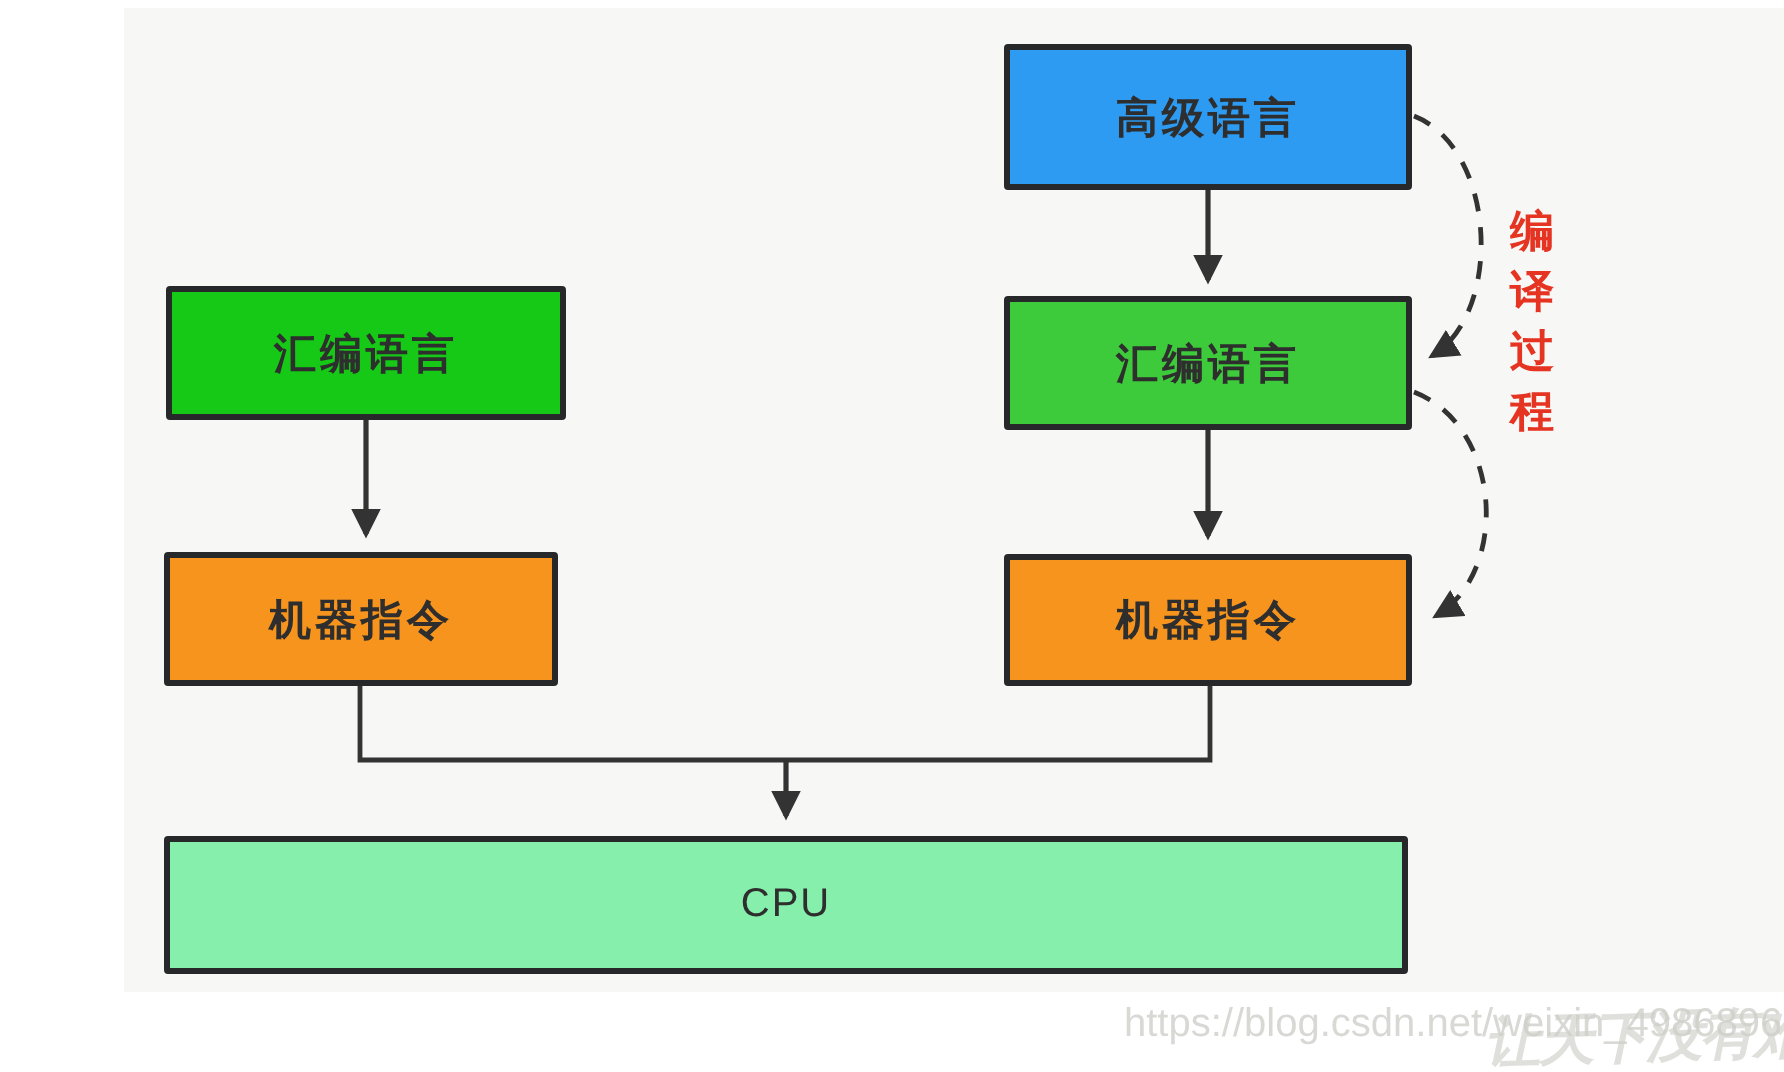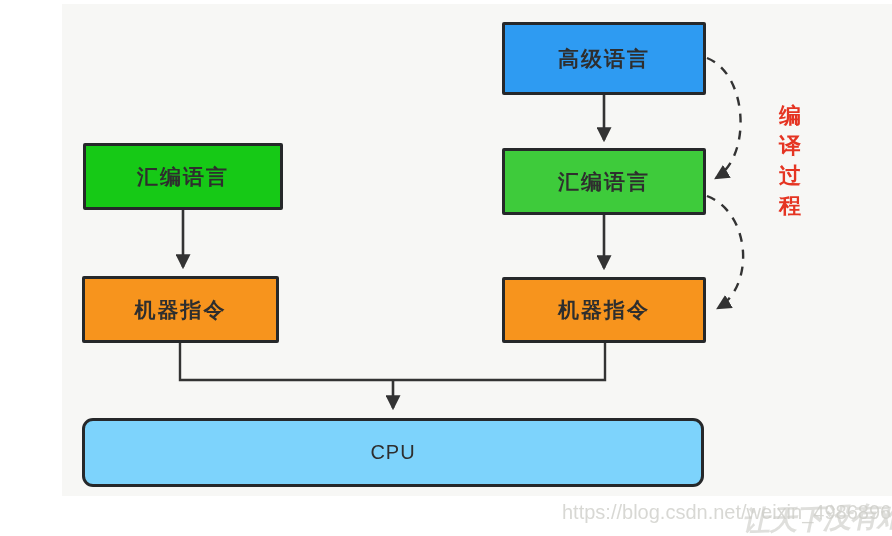--- a/index.html
+++ b/index.html
@@ -8,23 +8,23 @@
   .panel{position:absolute;left:62px;top:4px;width:830px;height:492px;background:#f7f7f5;}
   svg.connectors{position:absolute;left:0;top:0;width:892px;height:536px;pointer-events:none;}
   .box{position:absolute;display:flex;align-items:center;justify-content:center;
     border:3px solid #26282a;border-radius:2px;box-sizing:border-box;
     font-weight:bold;font-size:21px;color:#2e2e2e;letter-spacing:2px;}
   .box-high{left:502px;top:22px;width:204px;height:73px;background:#2e9bf2;}
   .box-asm-left{left:83px;top:143px;width:200px;height:67px;background:#16c916;}
   .box-asm-right{left:502px;top:148px;width:204px;height:67px;background:#3ecb3b;}
   .box-mach-left{left:82px;top:276px;width:197px;height:67px;background:#f7941d;}
   .box-mach-right{left:502px;top:277px;width:204px;height:66px;background:#f7941d;}
-  .box-cpu{left:82px;top:418px;width:622px;height:69px;background:#7dd3fc;
-    font-weight:500;font-size:20px;letter-spacing:1px;border-radius:11px;}
-  .proc-label{position:absolute;font-weight:bold;font-size:22px;color:#e53422;letter-spacing:1px;margin-left:24px;}
+  .box-cpu{left:82px;top:418px;width:622px;height:69px;background:#86efac;
+    font-weight:500;font-size:20px;letter-spacing:1px;}
+  .proc-label{position:absolute;font-weight:bold;font-size:22px;color:#e53422;letter-spacing:1px;}
   .proc-compile{left:755px;top:101px;}
   .proc-assemble{left:757px;top:238px;}
   .wm-url{position:absolute;left:562px;top:501px;font-size:20px;color:#cfcfca;opacity:.8;}
   .wm-calligraphy{position:absolute;left:742px;top:500px;font-family:"DejaVu Serif","Liberation Serif",serif;
     font-weight:bold;font-style:italic;font-size:28px;color:#c6c6c0;opacity:.55;transform:rotate(-2deg);
     white-space:nowrap;letter-spacing:-1px;}
 </style>
 </head>
 <body>
 

